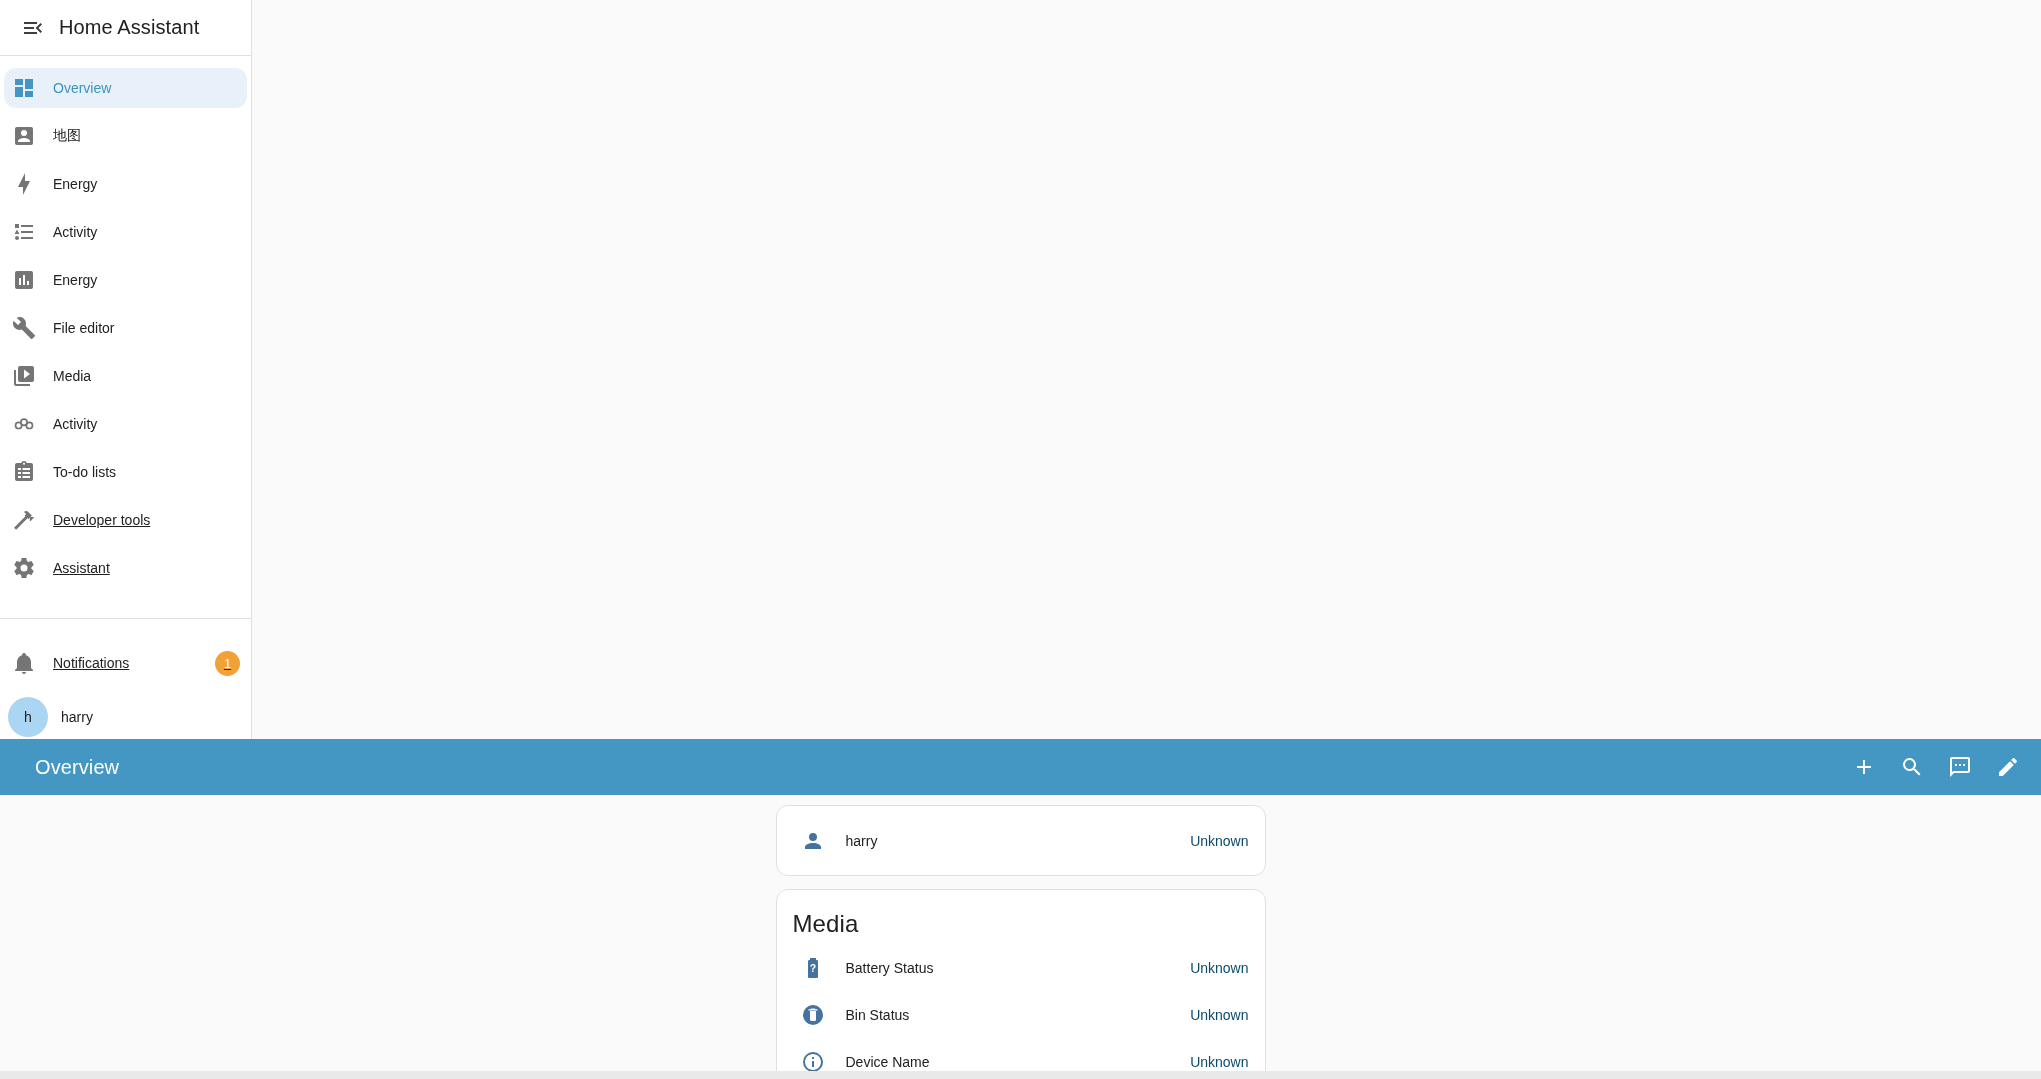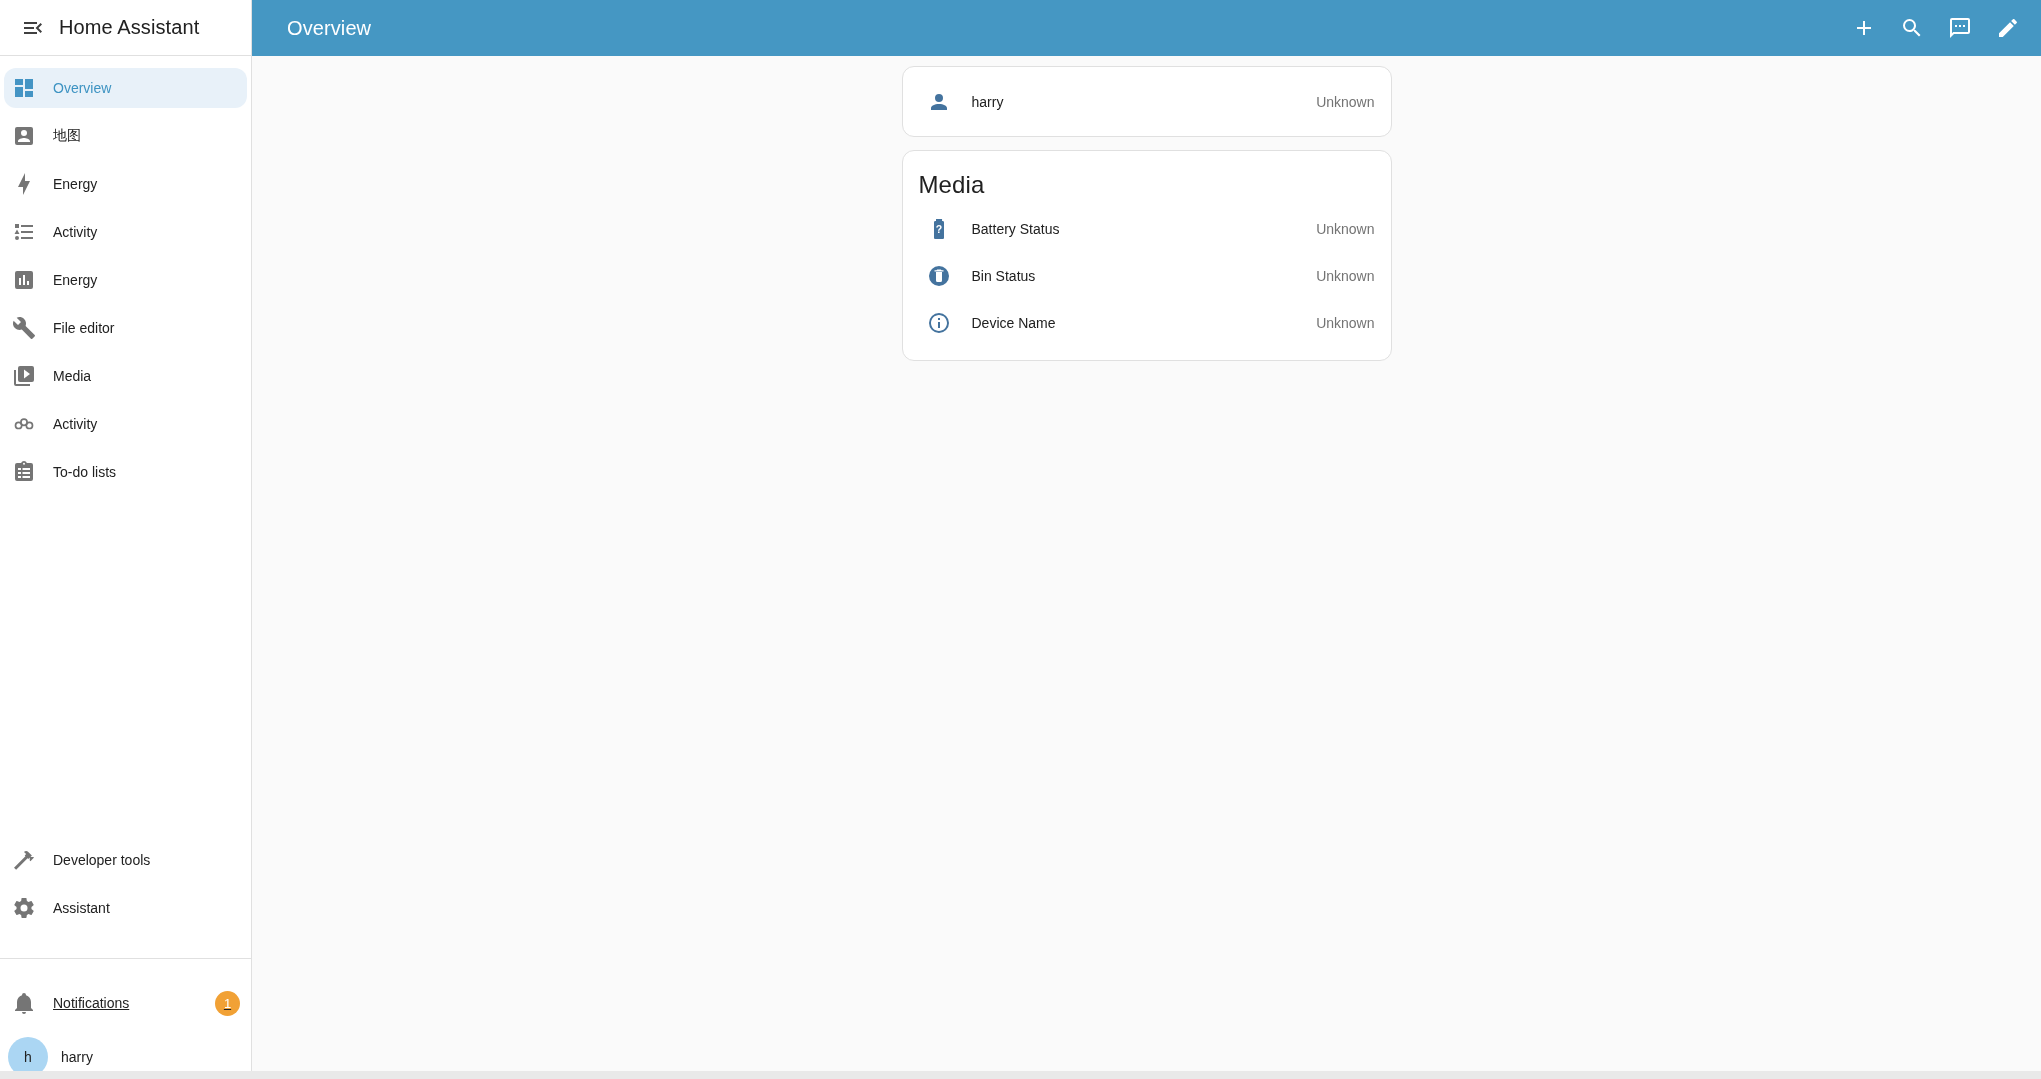--- a/index.html
+++ b/index.html
@@ -2,21 +2,21 @@
 <html><head>
 <meta charset="utf-8">
 <style>
   * { margin:0; padding:0; box-sizing:border-box; }
   html,body { width:2041px; height:1079px; overflow:hidden; }
   body {
     font-family:"Liberation Sans","DejaVu Sans",sans-serif;
     background:#fafafa; color:#212121;
     -webkit-font-smoothing:antialiased;
   }
-  .app { display:flex; width:100%; height:100%; }
+  .app { display:flex; width:100%; height:100%;flex-direction:column; }
 
   
   .sidebar {
     width:252px; min-width:252px; height:100%;
     background:#ffffff; border-right:1px solid #e0e0e0;
     display:flex; flex-direction:column;
   }
   .sidebar-header {
     height:56px; min-height:56px; display:flex; align-items:center;
     border-bottom:1px solid #e0e0e0; padding-left:13px;
@@ -33,21 +33,21 @@
     height:40px; display:flex; align-items:center;
     border-radius:12px; margin:0 0 8px 0; cursor:pointer;
     color:#212121; position:relative;
   }
   .nav-item .nav-icon { width:24px; height:24px; margin-left:8px; color:#757575; flex:0 0 auto; }
   .nav-item .nav-label { margin-left:17px; font-size:14px; font-weight:500; white-space:nowrap; }
   .nav-item.active { background:#e8f1f9; }
   .nav-item.active .nav-icon { color:#4494c4; }
   .nav-item.active .nav-label { color:#3d93c2; }
 
-  .sidebar-lower { margin-top:auto; padding:0 4px; }
+  .sidebar-lower { margin-top:auto; padding:0 4px;text-decoration:underline; }
   .sidebar-divider { border-top:1px solid #e0e0e0; margin-top:22px; }
   .notifications-wrap { padding:24px 4px 0;text-decoration:underline; }
   .badge {
     margin-left:auto; margin-right:7px;
     min-width:25px; height:25px; border-radius:13px;
     background:#f1a135; color:#ffffff; font-size:13px; font-weight:500;
     display:flex; align-items:center; justify-content:center; padding:0 4px;
   }
   .user-item {
     height:44px; display:flex; align-items:center; cursor:pointer; padding:0 4px; margin-top:4px;
@@ -85,21 +85,21 @@
   .rows { padding:14px 16px; }
   .rows.tall { padding:6px 16px 14px; }
   .entity-row { display:flex; align-items:center; height:41px; }
   .rows.tall .entity-row { height:47px; }
   .state-badge {
     width:40px; height:40px; display:flex; align-items:center; justify-content:center;
     color:#44739e; flex:0 0 auto; cursor:pointer;
   }
   .state-badge svg { width:24px; height:24px; }
   .entity-name { margin-left:13px; font-size:14px; color:#212121; flex:1; }
-  .entity-state { font-size:14px; color:#737373; cursor:pointer; text-align:center; }
+  .entity-state { font-size:14px; color:#0c4a6e; cursor:pointer; text-align:center; }
 
   .bottom-scrollbar {
     position:fixed; left:0; right:0; bottom:0; height:8px;
     background:#e9e9e9; z-index:40;
   }
   svg { display:block; }
 </style>
 </head>
 <body>
 

